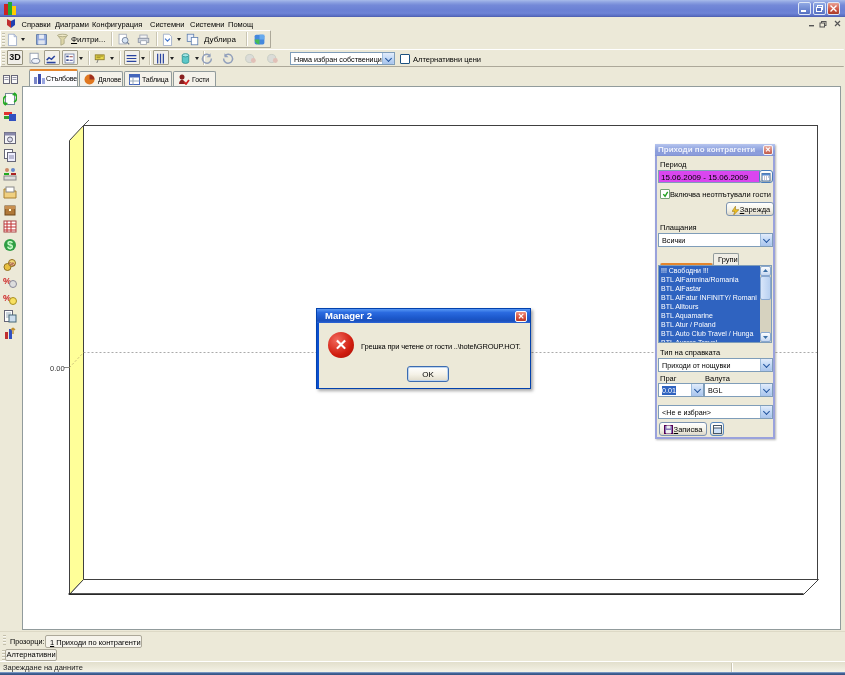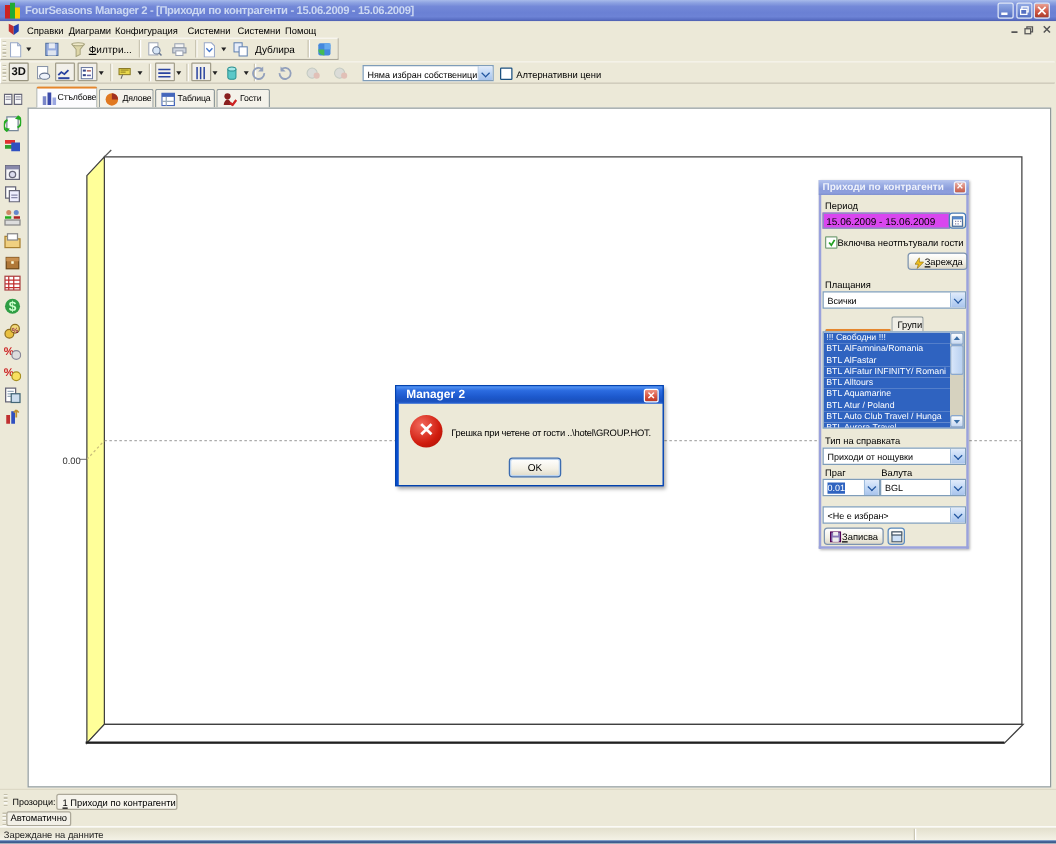--- a/index.html
+++ b/index.html
@@ -109,21 +109,20 @@
 </head>
 <body>
 <div id="screen">
 
   <div class="titlebar">
     <svg style="position:absolute;left:4px;top:2px" width="13" height="13" viewBox="0 0 13 13">
       <rect x="0" y="2" width="4" height="11" fill="#cc2222"></rect>
       <rect x="4" y="0" width="4" height="13" fill="#22aa33"></rect>
       <rect x="8" y="4" width="4" height="9" fill="#ffcc00"></rect>
     </svg>
-    <span class="ttxt">FourSeasons Manager 2 - [Приходи по контрагенти - 15.06.2009 - 15.06.2009]</span>
     <div class="wbtn b1">
         <svg width="11" height="11" viewBox="0 0 11 11">
           <rect x="2" y="7" width="5" height="2" fill="#fff"></rect>
         </svg>
       </div>
     <div class="wbtn b2">
         <svg width="11" height="11" viewBox="0 0 11 11">
           <rect x="3.5" y="2.5" width="5" height="4" fill="none" stroke="#fff"></rect>
           <rect x="2.5" y="4.5" width="5" height="4" fill="#5570c2" stroke="#fff"></rect>
         </svg>
@@ -503,18 +502,18 @@
     </div>
   </div>
 
   <div class="winrow">
     <div class="grip" style="left:3px; top:3px; bottom:4px"></div>
     <span style="position:absolute; left:10px; top:5px">Прозорци:</span>
     <div class="wtab"><u>1</u> Приходи по контрагенти</div>
   </div>
   <div class="autorow">
     <div class="grip" style="left:2px; top:1px; bottom:1px"></div>
-    <div class="autobtn">Автоматично</div>
+    <div class="autobtn">Алтернативни</div>
   </div>
   <div class="statusbar">Зареждане на данните<div style="position:absolute;left:731px;top:1px;width:1px;height:9px;background:#cbc7b4;box-shadow:1px 0 0 #fff"></div></div>
   <div class="bluestrip"></div>
 
 </div>
 
 </body></html>

